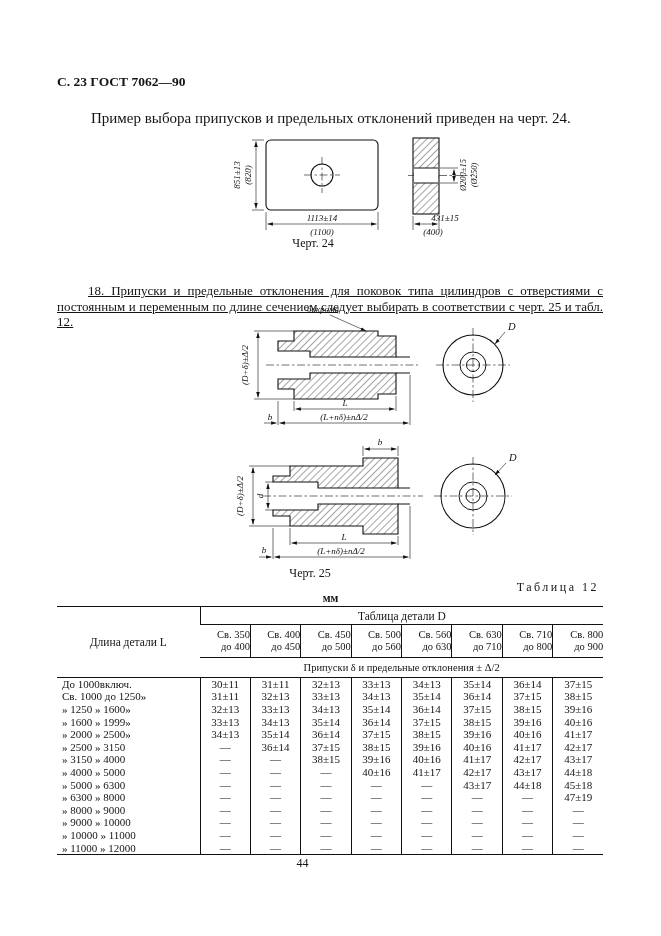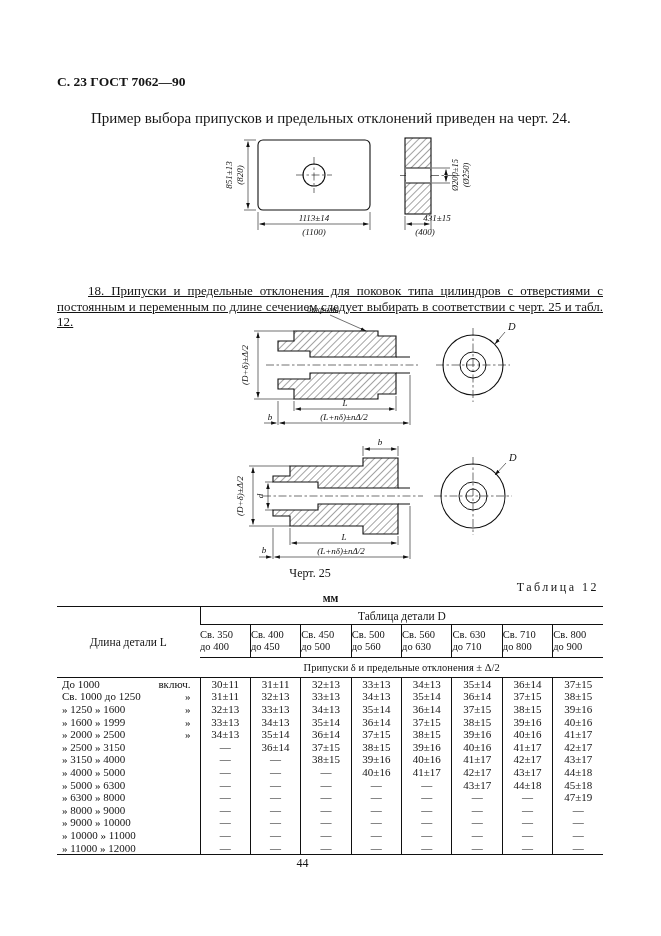--- a/index.html
+++ b/index.html
@@ -1,35 +1,35 @@
 <!DOCTYPE html>
 <html><head>
 <meta charset="utf-8">
 <style>
   html,body{margin:0;padding:0;}
   body{width:661px;height:936px;background:#ffffff;font-family:"Liberation Serif",serif;color:#141414;position:relative;overflow:hidden;}
   .doc-header{position:absolute;left:57px;top:74px;font-size:13.5px;font-weight:bold;}
   .intro{position:absolute;left:57px;top:107px;width:545px;font-size:15px;text-indent:31px;margin:3px;}
-  .fig24{position:absolute;left:220px;top:132px;}
+  .fig24{position:absolute;left:228px;top:132px;}
   .figcap24{width:170px;text-align:center;font-size:12px;margin-top:-4px;}
   .para18{position:absolute;left:57px;top:283px;width:546px;font-size:13px;text-indent:31px;text-align:justify;line-height:1.2;margin:0;text-decoration:underline;}
   .fig25{position:absolute;left:218px;top:303px;}
   .fig25cap{position:absolute;left:250px;top:566px;width:120px;text-align:center;font-size:12px;}
   .tbl-title{position:absolute;right:62px;top:580px;font-size:12px;letter-spacing:2.5px;}
   .tbl-unit{position:absolute;left:0;top:592px;width:661px;text-align:center;font-size:11.5px;font-weight:bold;}
   .gtable{position:absolute;left:57px;top:606px;width:546px;border-collapse:collapse;table-layout:fixed;font-size:11px;border-top:1.4px solid #111;border-bottom:1.4px solid #111;}
   .gtable th,.gtable td{border-left:1px solid #111;font-weight:normal;padding:0;}
   .gtable tr > *:first-child{border-left:none;}
   .rowhead{text-align:center;vertical-align:middle;font-size:11.5px;border-bottom:1px solid #111;}
   .grouphead{height:17px;text-align:center;font-size:11.5px;border-bottom:1px solid #111;}
-  .colhead{height:32px;text-align:left;vertical-align:middle;font-size:10.5px;line-height:1.18;white-space:pre-line;border-bottom:1px solid #111;}
+  .colhead{height:32px;text-align:right;vertical-align:middle;font-size:10.5px;line-height:1.18;white-space:pre-line;border-bottom:1px solid #111;}
   .allowhead{height:19px;text-align:center;vertical-align:middle;font-size:10.5px;border-bottom:1px solid #111;font-family:Liberation Serif, serif;}
   .gtable tbody td{height:12.6px;line-height:1.0;}
   .val{text-align:center;}
-  .labwrap{display:flex;justify-content:space-between;padding:0 9px 0 5px;font-size:11px;}
+  .labwrap{display:flex;justify-content:flex-start;padding:0 9px 0 5px;font-size:11px;}
   .pageno{position:absolute;left:0;top:856px;width:605px;text-align:center;font-size:12px;}
   .dim{font-family:"Liberation Serif",serif;font-style:italic;font-size:9px;fill:#111;}
   .dim8{font-size:8.5px;}
   .dimD{font-size:10.5px;}
   svg{display:block;}
 </style>
 </head>
 <body>
 
 <div class="page">
@@ -79,20 +79,21 @@
       </g>
       <text class="dim" x="12" y="43" text-anchor="middle" transform="rotate(-90 12 43)">851±13</text>
       <text class="dim" x="22.5" y="43" text-anchor="middle" transform="rotate(-90 22.5 43)">(820)</text>
       <text class="dim" x="94" y="89" text-anchor="middle">1113±14</text>
       <text class="dim" x="94" y="103" text-anchor="middle">(1100)</text>
       <text class="dim" x="217" y="89" text-anchor="middle">431±15</text>
       <text class="dim" x="205" y="103" text-anchor="middle">(400)</text>
       <text class="dim dim8" x="238" y="43" text-anchor="middle" transform="rotate(-90 238 43)">Ø200±15</text>
       <text class="dim dim8" x="249" y="43" text-anchor="middle" transform="rotate(-90 249 43)">(Ø250)</text>
     </svg>
+    <div class="figcap24">Черт. 24</div>
   </div>
 
   <p class="para18">18. Припуски и предельные отклонения для поковок типа цилиндров с отверстиями  с постоянным и переменным по длине сечением следует выбирать в соответствии с черт. 25 и табл. 12.</p>
 
   <div class="fig25">
     <svg width="400" height="272" viewBox="0 0 400 272">
       <defs>
         <pattern id="hatch25" width="5" height="5" patternUnits="userSpaceOnUse" patternTransform="rotate(45)">
           <line x1="0" y1="0" x2="0" y2="5" stroke="#333" stroke-width="0.9"></line>
         </pattern>

